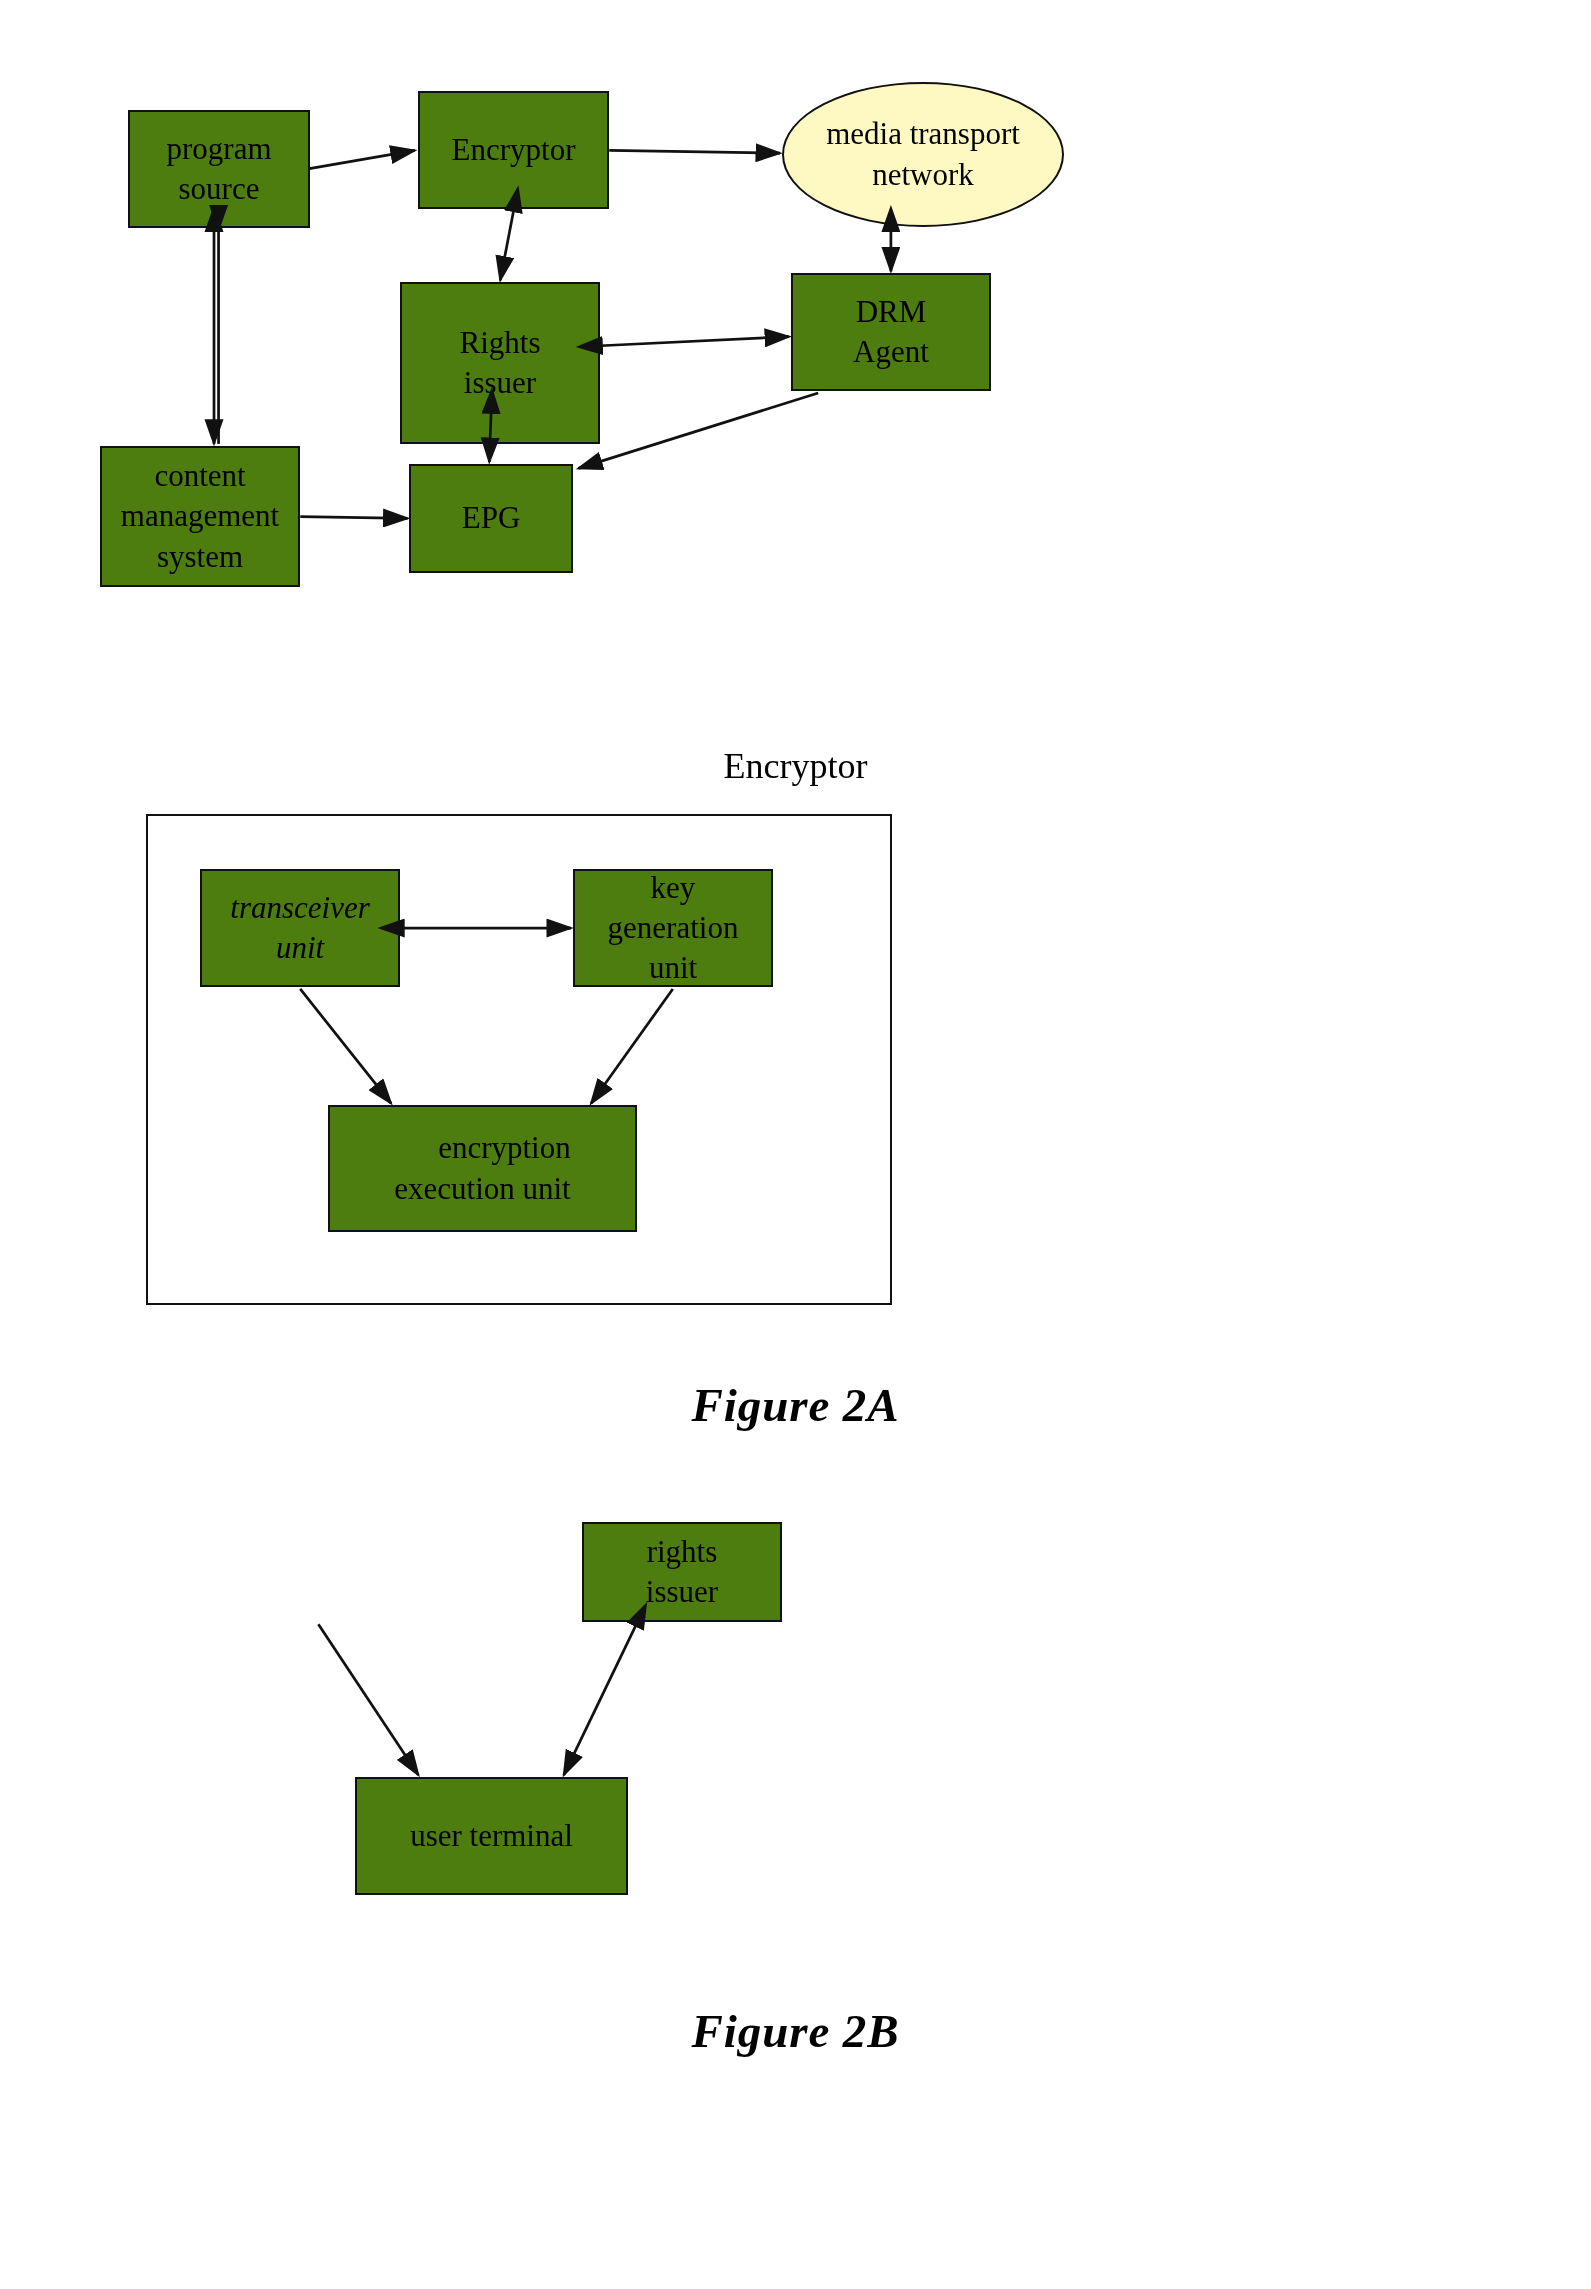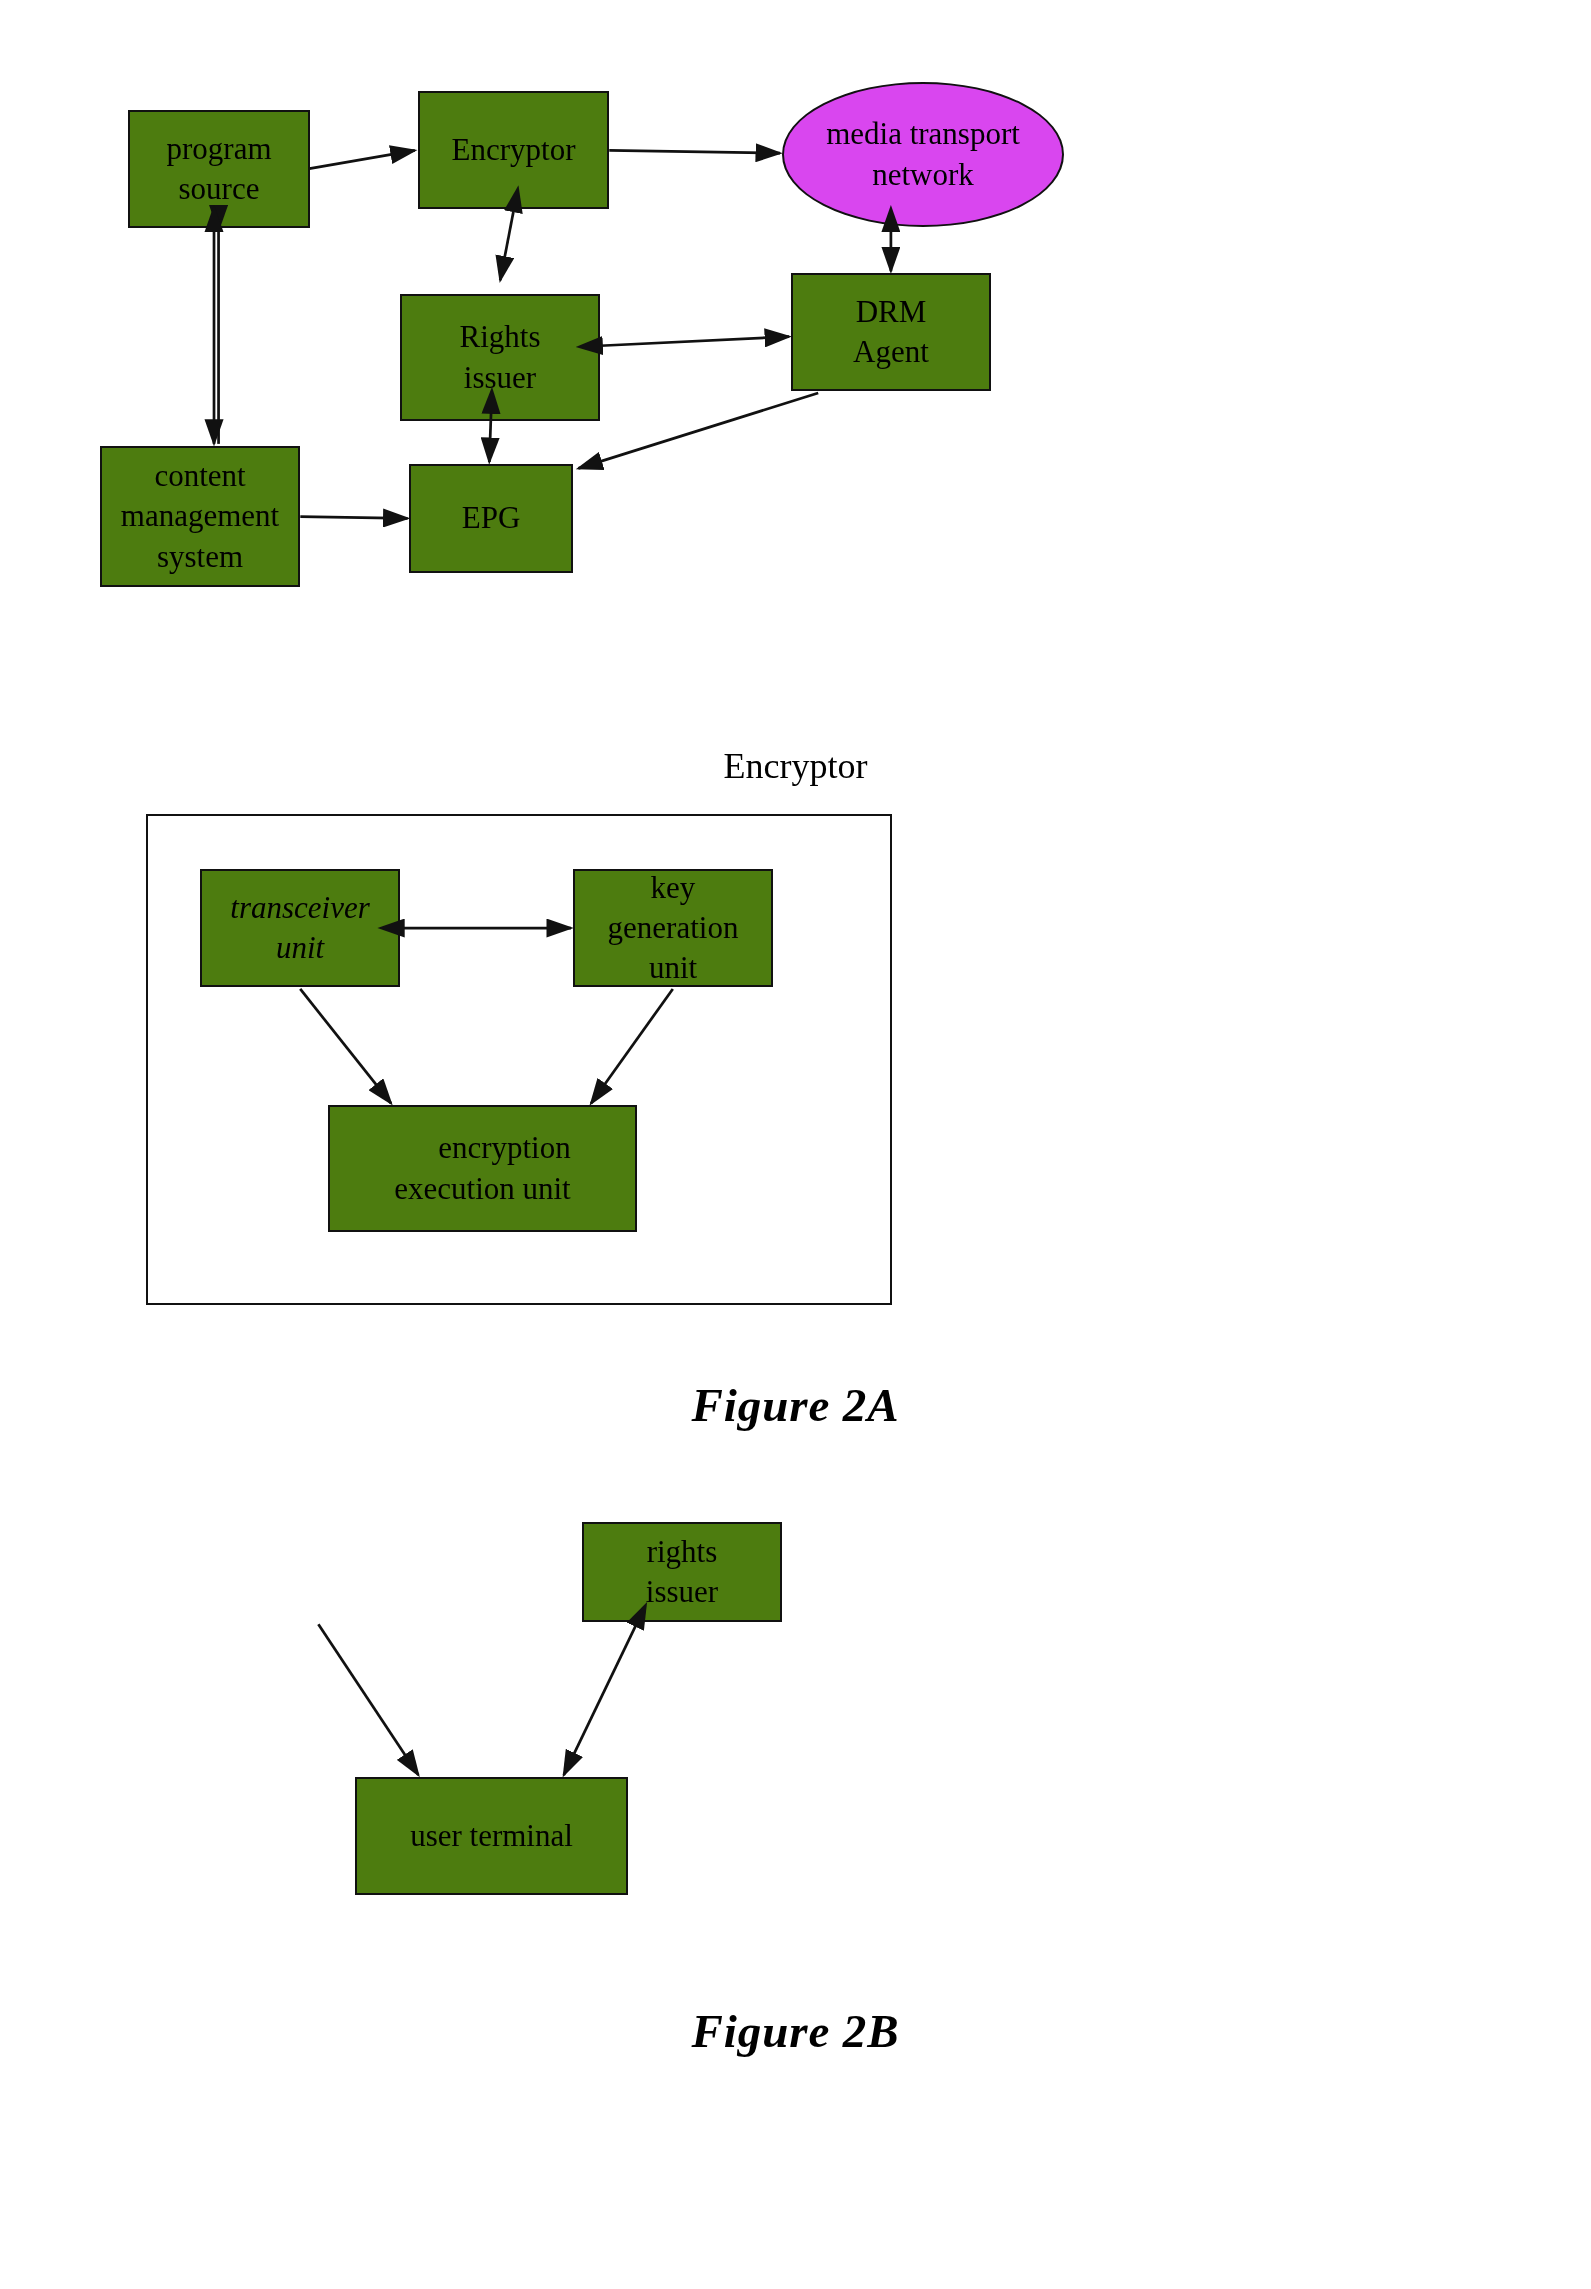--- a/index.html
+++ b/index.html
@@ -56,21 +56,21 @@
       font-size: 31px;
       line-height: 1.3;
       padding: 23px;
     }
 
     
     .diagram-ellipse {
       position: absolute;
       border: 2.7px solid #111;
       border-radius: 50%;
-      background: #d946ef;
+      background: #fef9c3;
       display: flex;
       align-items: center;
       justify-content: center;
       text-align: center;
       font-size: 31px;
       line-height: 1.3;
       padding: 9px;
     }
 
     
@@ -123,21 +123,21 @@
 
     <div class="diagram-box" style="left:345px; top:36px; width:191px; height:118px;">
       <span>Encryptor</span>
     </div>
 
     <div class="diagram-ellipse" style="left:709px; top:27px; width:282px; height:145px;">
       <span style="white-space:pre-line;">media transport
 network</span>
     </div>
 
-    <div class="diagram-box" style="left:327px; top:227px; width:200px; height:127px;margin-top:12px;">
+    <div class="diagram-box" style="left:327px; top:227px; width:200px; height:162px;">
       <span style="white-space:pre-line;">Rights
 issuer</span>
     </div>
 
     <div class="diagram-box" style="left:718px; top:218px; width:200px; height:118px;">
       <span>DRM Agent</span>
     </div>
 
     <div class="diagram-box" style="left:27px; top:391px; width:200px; height:141px;">
       <span style="white-space:pre-line;">content

